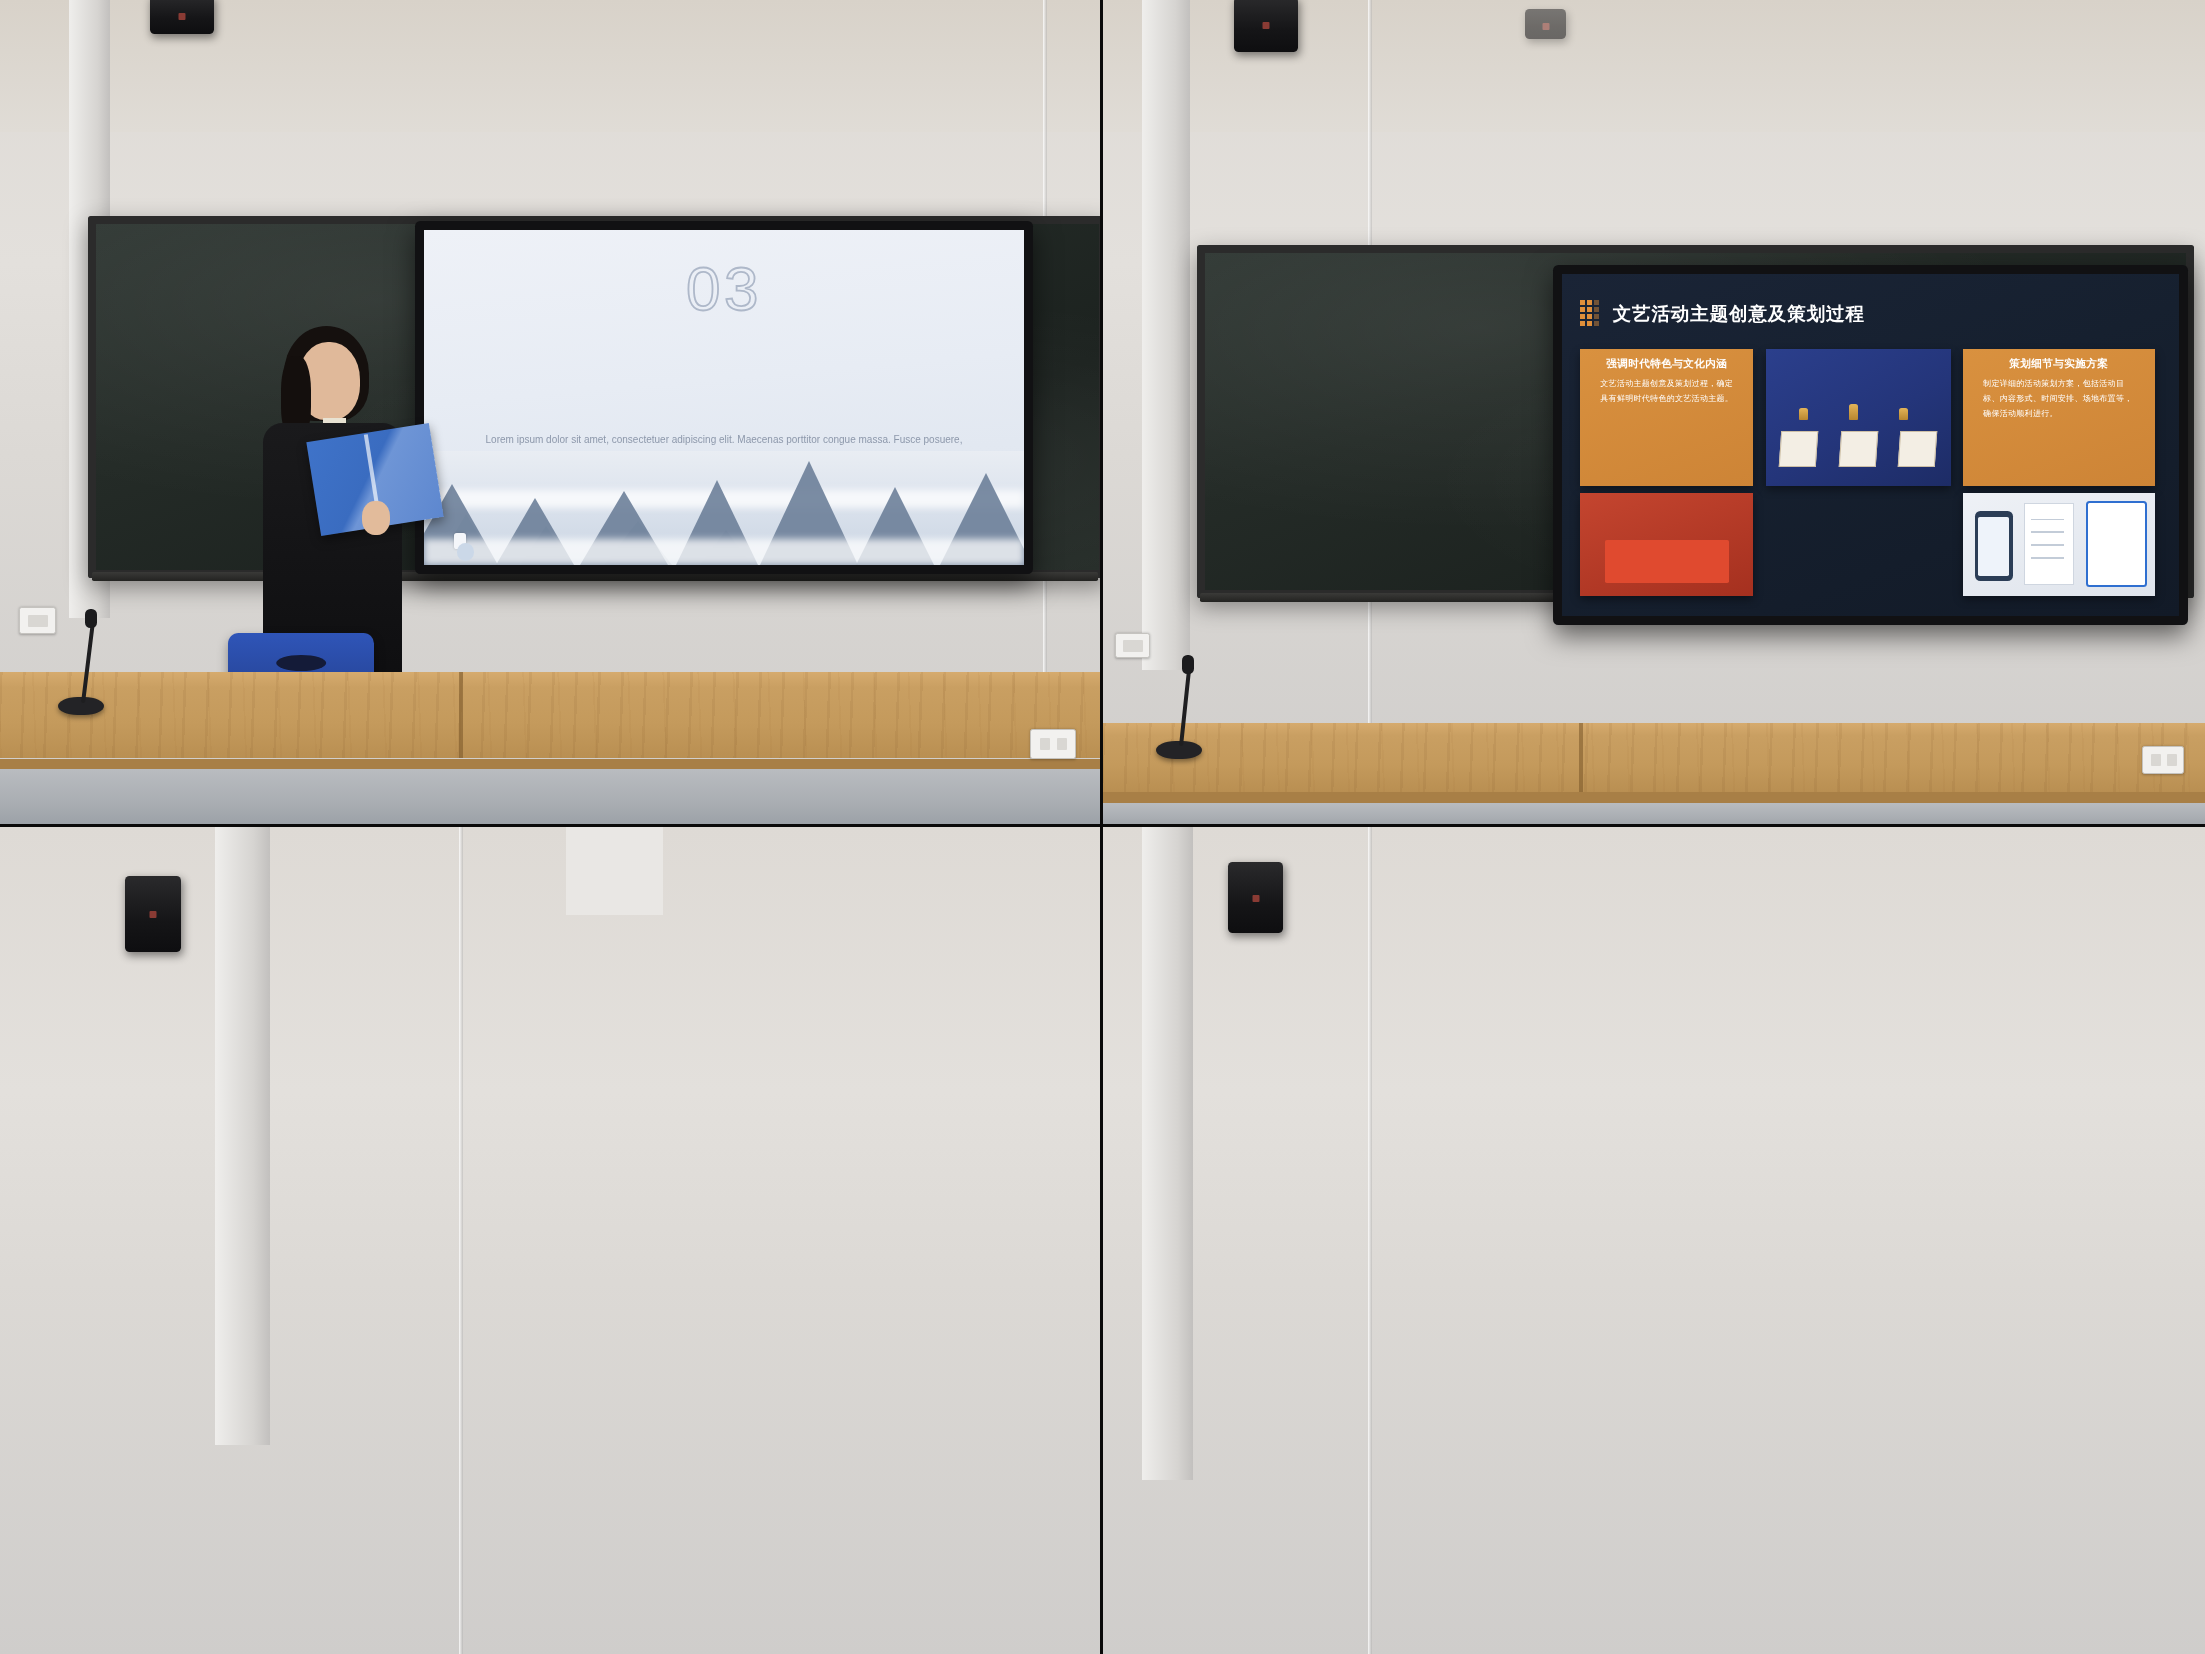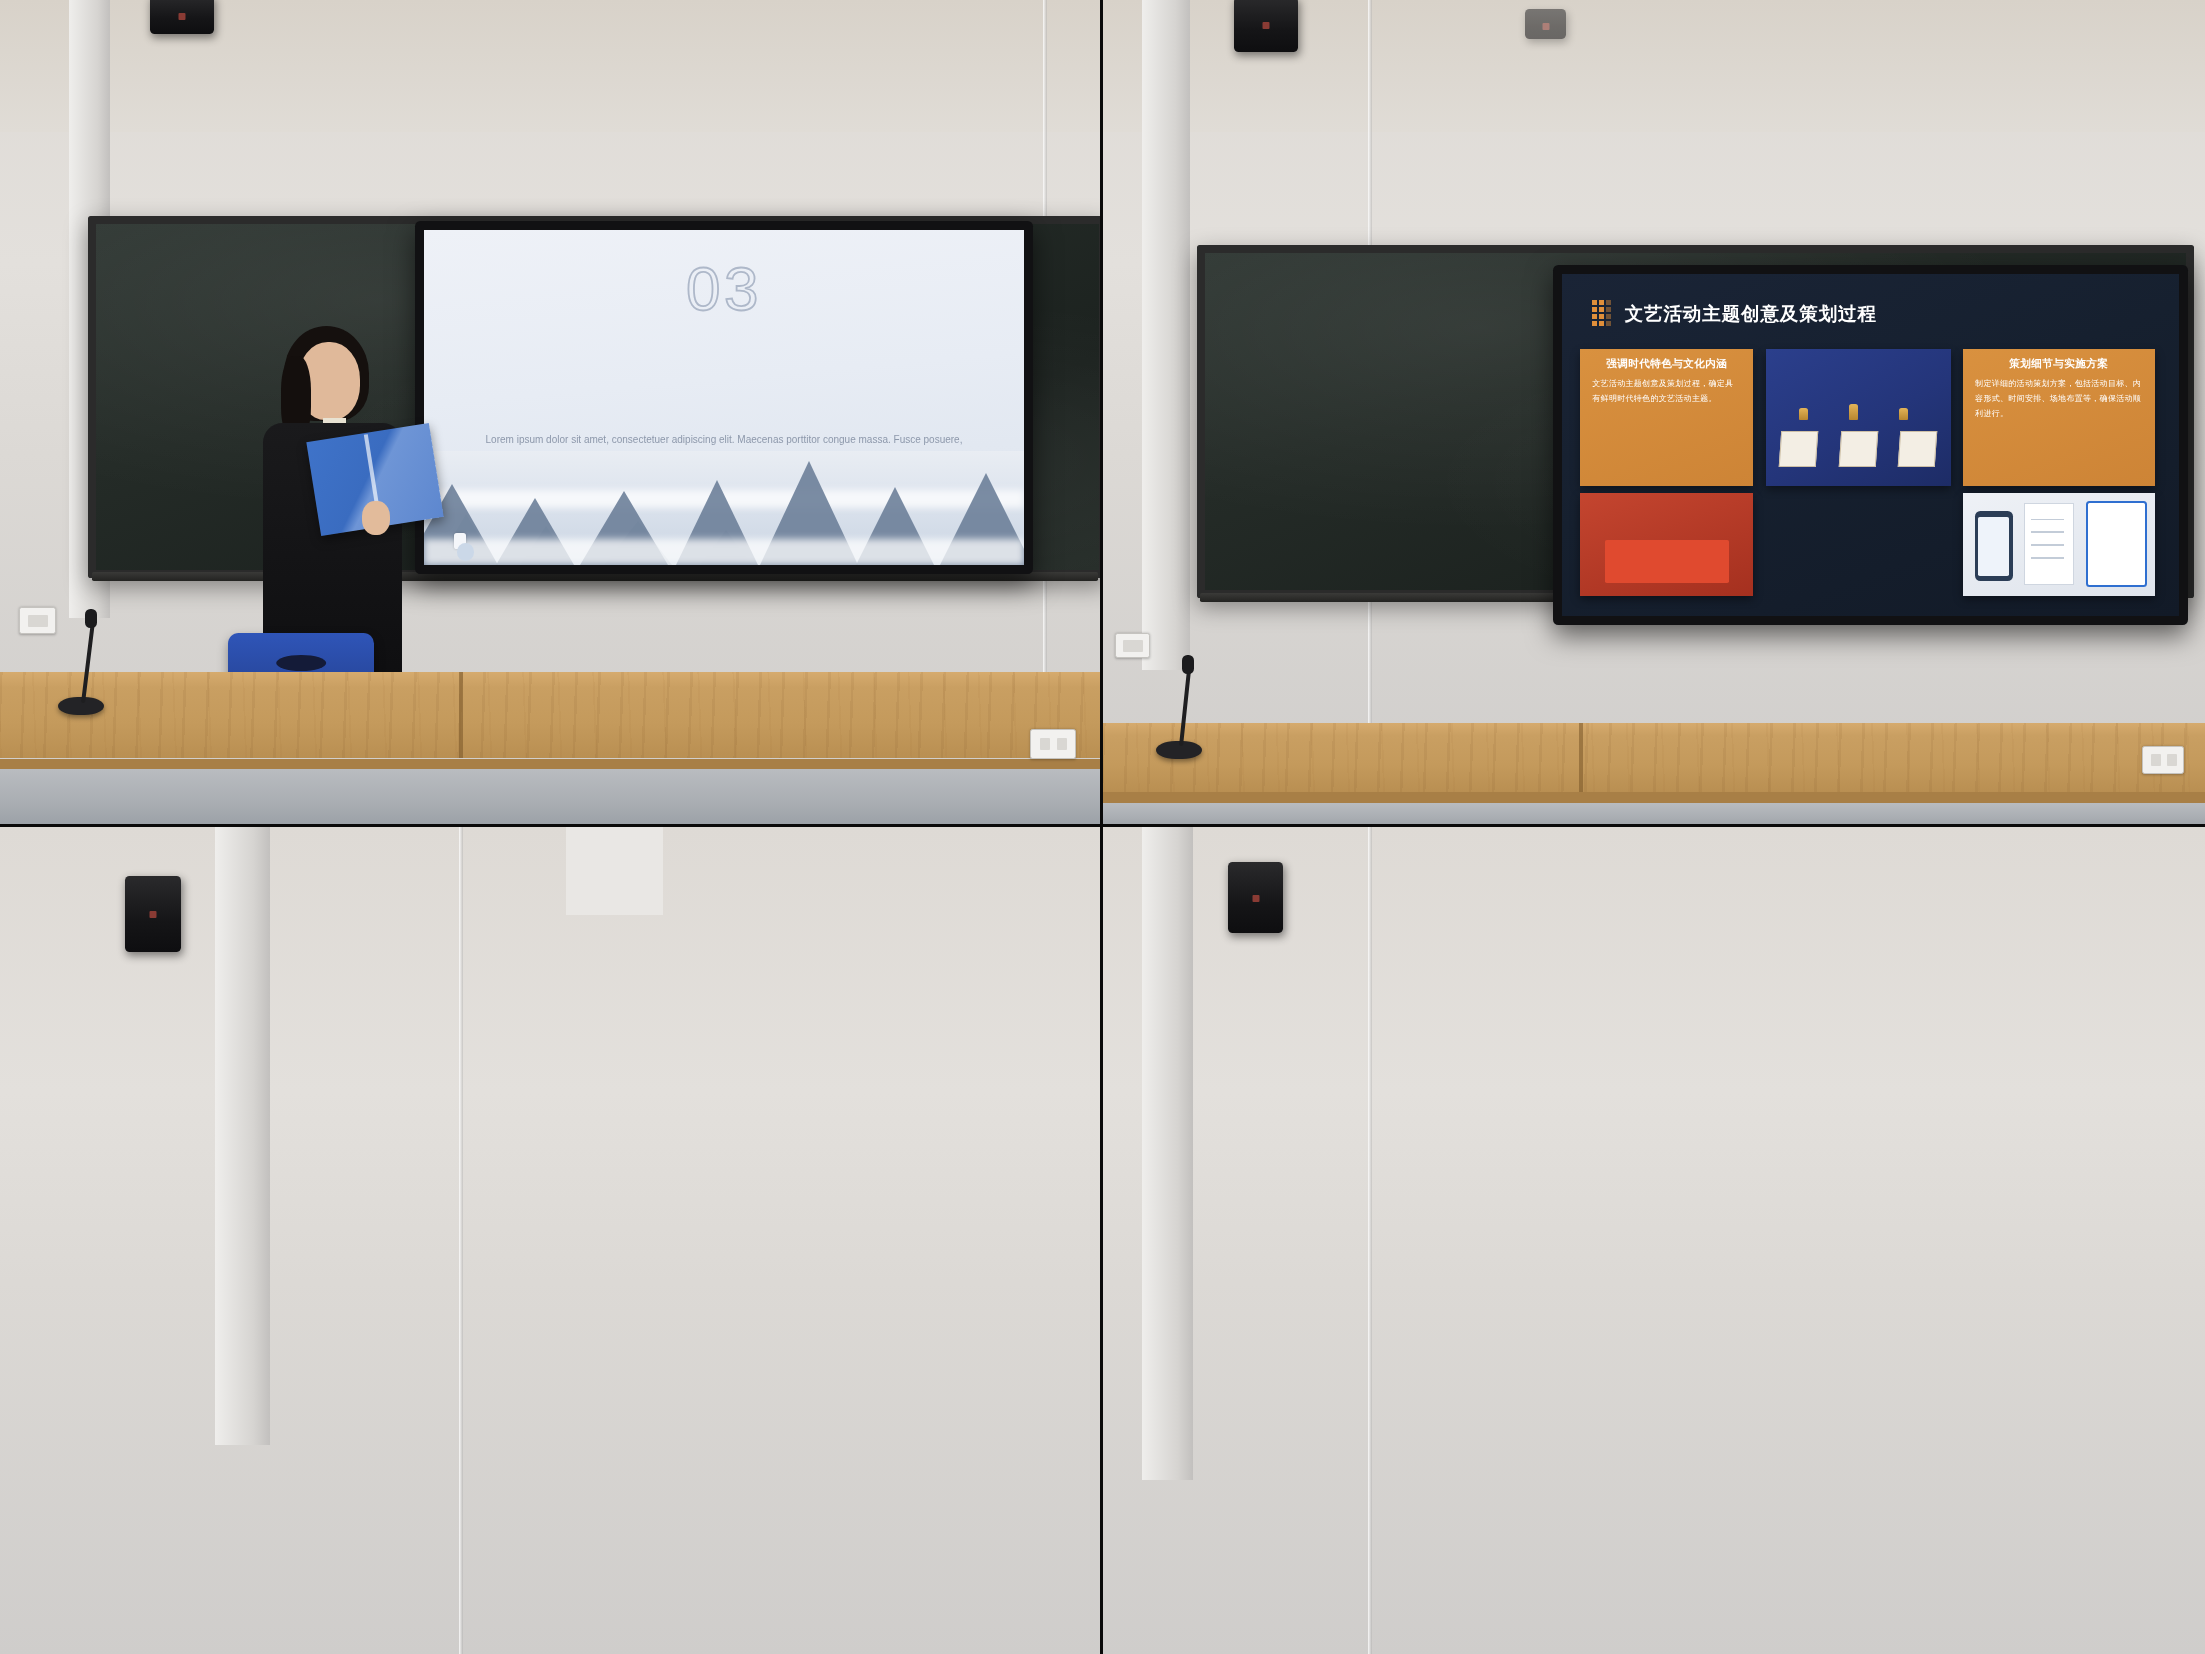--- a/index.html
+++ b/index.html
@@ -102,29 +102,29 @@
   .peak.far { border-bottom-color:#aab8c8; opacity:.65; }
   .mist { position:absolute; left:0; right:0; background:rgba(255,255,255,.75);
           filter:blur(3.5px); }
   .s1-dot { position:absolute; left:5%; bottom:14%; width:12.4px; height:16px;
             background:#f4f6fa; border-radius:2.6px; box-shadow:0 0 2.6px rgba(0,0,0,.2); }
   .s1-badge { position:absolute; left:5.5%; bottom:4%; width:17.6px; height:17.6px;
               border-radius:50%; background:#cbd8e8; }
 
   
   .s2 { position:absolute; inset:0; background:linear-gradient(160deg,#1a2436 0%,#16202f 45%,#121a27 100%); }
-  .s2-head { position:absolute; left:12px; right:0; top:5%; height:13%;
+  .s2-head { position:absolute; left:0; right:0; top:5%; height:13%;
              display:flex; align-items:center; padding-left:3%;
              background:linear-gradient(90deg,#223047,#1b2troubles33 60%,#172130); }
   .s2-grid-icon { display:grid; grid-template-columns:repeat(3,4.4px); grid-gap:2.6px; margin-right:14px; }
   .s2-grid-icon i { width:4.4px; height:4.4px; background:#e08f3a; display:block; }
   .s2-grid-icon i:nth-child(3n) { opacity:.45; }
   .s2-title { font-size:18.5px; font-weight:800; color:#fff; letter-spacing:0.9px; }
   .card-o { position:absolute; background:linear-gradient(160deg,#d9913f,#cd8436);
-            color:#fff; padding:8px 12px; box-shadow:0 3.5px 8.8px rgba(0,0,0,.4); }
+            color:#fff; padding:8px 20px; box-shadow:0 3.5px 8.8px rgba(0,0,0,.4); }
   .card-o h4 { font-size:10.6px; font-weight:800; text-align:center; margin-bottom:6.2px; letter-spacing:0.4px; }
   .card-o p { font-size:8px; line-height:1.85; letter-spacing:0.3px; }
   .photo-blue { position:absolute; background:linear-gradient(150deg,#2b3f8c,#24357a 55%,#1d2c66);
                 box-shadow:0 3.5px 8.8px rgba(0,0,0,.45); overflow:hidden; }
   .photo-red { position:absolute; background:linear-gradient(160deg,#c4452f,#a5301f);
                box-shadow:0 3.5px 8.8px rgba(0,0,0,.45); overflow:hidden; }
   .photo-light { position:absolute; background:linear-gradient(160deg,#eef1f6,#dfe4ec);
                  box-shadow:0 3.5px 8.8px rgba(0,0,0,.4); overflow:hidden; }
   .trophy { position:absolute; bottom:48%; width:8.8px; height:12.4px;
             background:linear-gradient(180deg,#e3b458,#b8862f); border-radius:2.6px 2.6px 0.9px 0.9px; }

